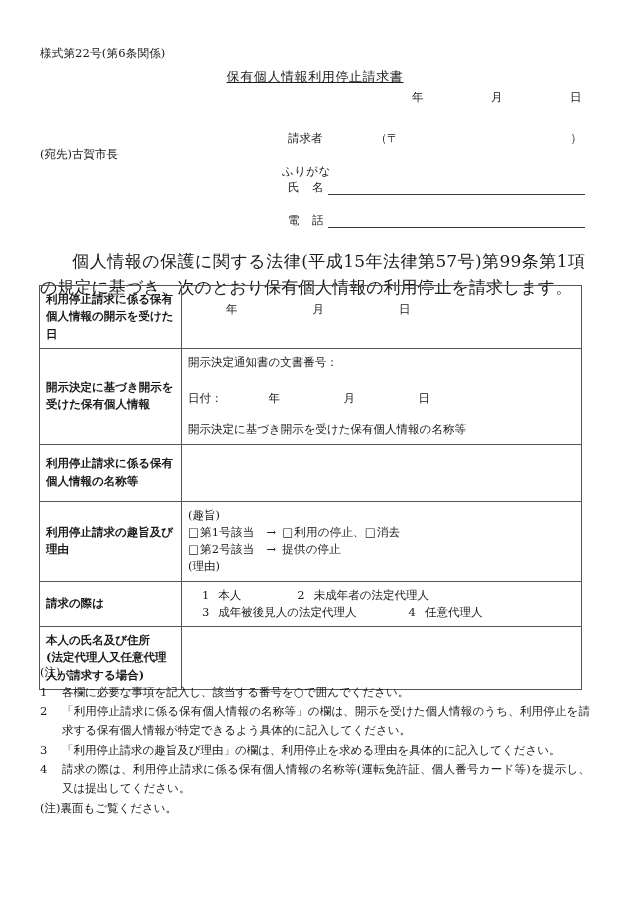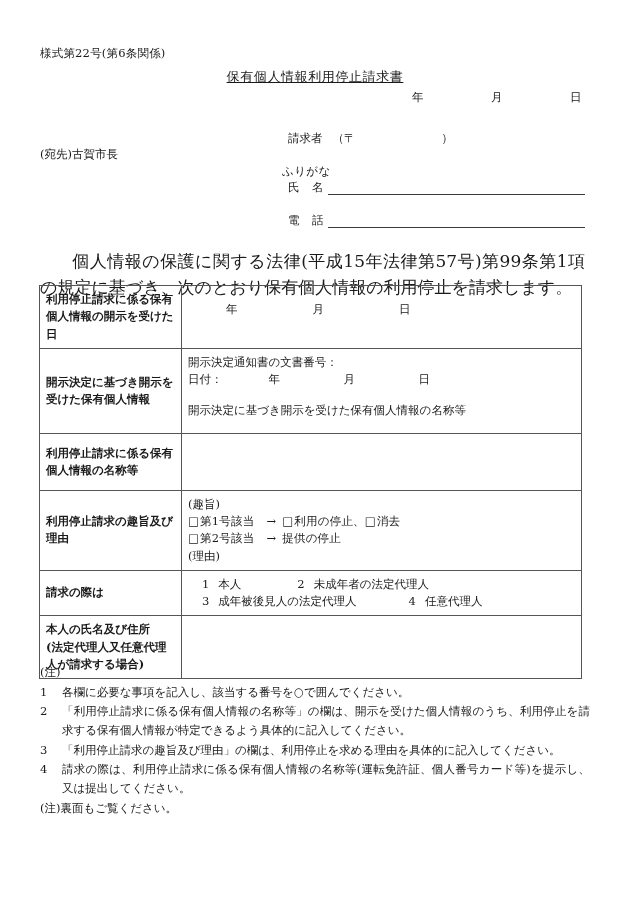--- a/index.html
+++ b/index.html
@@ -69,20 +69,21 @@
     top: 131px;
     width: 305px;
     font-size: 11.5px;
   }
   .req-top {
     display: flex;
     align-items: center;
     white-space: nowrap;
     margin-bottom: 18px;
     padding-left: 8px;
+    gap: 43px;
   }
   .req-top .zip-paren {
     display: inline-block;
     margin-left: 10px;
   }
   .zip-gap {
     display: inline-block;
     width: 86px;
   }
   .field-row {
@@ -166,20 +167,21 @@
     justify-content: space-between;
     margin-left: 46px;
     letter-spacing: 0.5px;
   }
   .kv-line { white-space: nowrap; }
   .gap-line { height: 14px; }
   .dated-row {
     display: flex;
     align-items: center;
     white-space: nowrap;
+    margin-top: 19px;
   }
   .checkline {
     white-space: nowrap;
     letter-spacing: 0.2px;
   }
   .cb { margin-right: 1px; }
   .arrow { margin: 0 6px 0 12px; }
   .kubun-line {
     display: flex;
     white-space: nowrap;

